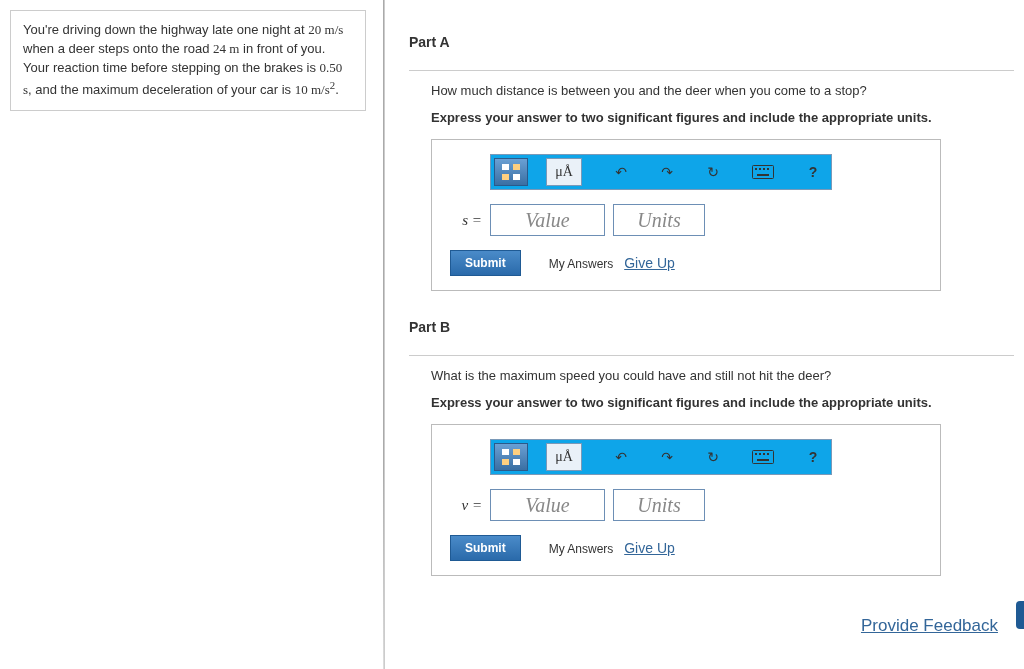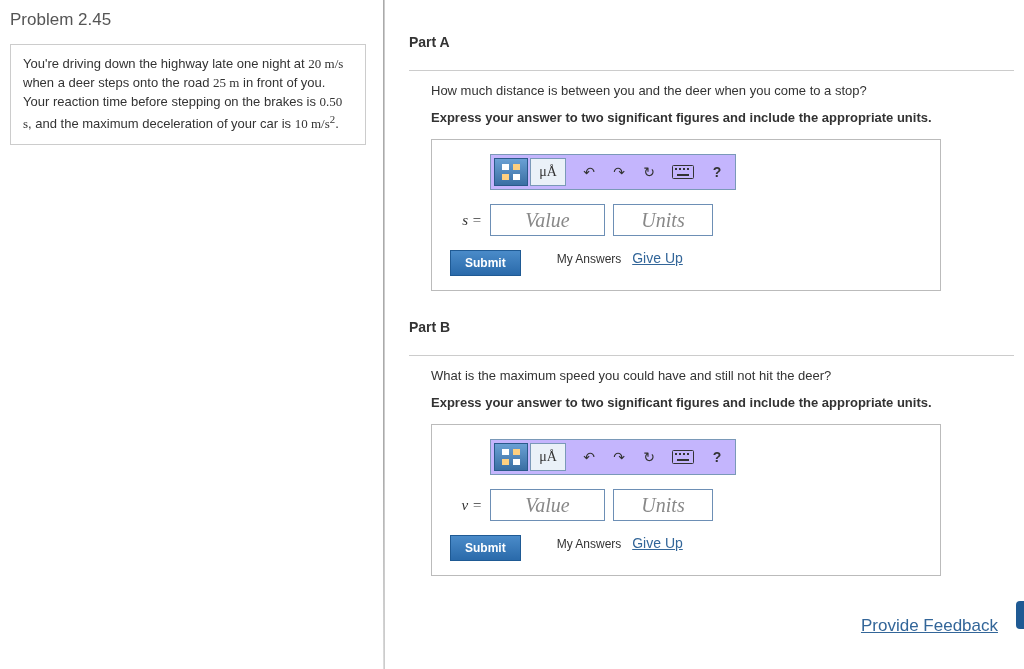--- a/index.html
+++ b/index.html
@@ -76,24 +76,24 @@
   }
   .answer-box {
     border: 1px solid #bbb;
     padding: 14px 18px;
     background: #fff;
     display: inline-block;
     min-width: 510px;
   }
   .toolbar {
     border: 1px solid #7a99b8;
-    background: #c4b5fd;
+    background: #0ea5e9;
     display: inline-flex;
     align-items: center;
-    gap: 0;
+    gap: 16px;
     padding: 3px;
     margin-left: 40px;
     margin-bottom: 14px;
   }
   .tool-btn, .tool-btn-ua {
     display: inline-flex;
     align-items: center;
     justify-content: center;
     width: 30px;
     height: 28px;
@@ -145,25 +145,25 @@
     align-items: center;
     justify-content: center;
     font-family: "Times New Roman", serif;
     font-style: italic;
     font-size: 20px;
     color: #888;
     background: #fff;
     cursor: text;
   }
   .field.value { width: 115px; }
-  .field.units { width: 100px; }
+  .field.units { width: 92px; }
   .submit-row {
     display: flex;
-    align-items: flex-start;
-    gap: 36px;
+    align-items: center;
+    gap: 28px;
   }
   .submit-btn {
     background: linear-gradient(#4a8bc9, #2a6aaa);
     border: 1px solid #1f5a94;
     color: #fff;
     font-weight: bold;
     font-size: 12px;
     padding: 5px 14px;
     cursor: pointer;
   }
@@ -196,22 +196,21 @@
     height: 28px;
     background: #1f5a94;
     border-radius: 4px 0 0 4px;
   }
 </style>
 </head>
 <body>
 
 <div class="container">
   <div class="left-panel">
-    <h1 class="problem-title">Problem 2.45</h1>
-    <div class="problem-box">You're driving down the highway late one night at <span class="mathvar">20 m/s</span> when a deer steps onto the road <span class="mathvar">25 m</span> in front of you. Your reaction time before stepping on the brakes is <span class="mathvar">0.50 s</span>, and the maximum deceleration of your car is <span class="mathvar">10 m/s<sup>2</sup></span>.</div>
+    <div class="problem-box">You're driving down the highway late one night at <span class="mathvar">20 m/s</span> when a deer steps onto the road <span class="mathvar">24 m</span> in front of you. Your reaction time before stepping on the brakes is <span class="mathvar">0.50 s</span>, and the maximum deceleration of your car is <span class="mathvar">10 m/s<sup>2</sup></span>.</div>
   </div>
 
   <div class="right-panel">
 
     <div class="part">
       <div class="part-title">Part A</div>
       <div class="part-body">
         <div class="question">How much distance is between you and the deer when you come to a stop?</div>
         <div class="instruction">Express your answer to two significant figures and include the appropriate units.</div>
         <div class="answer-box">

